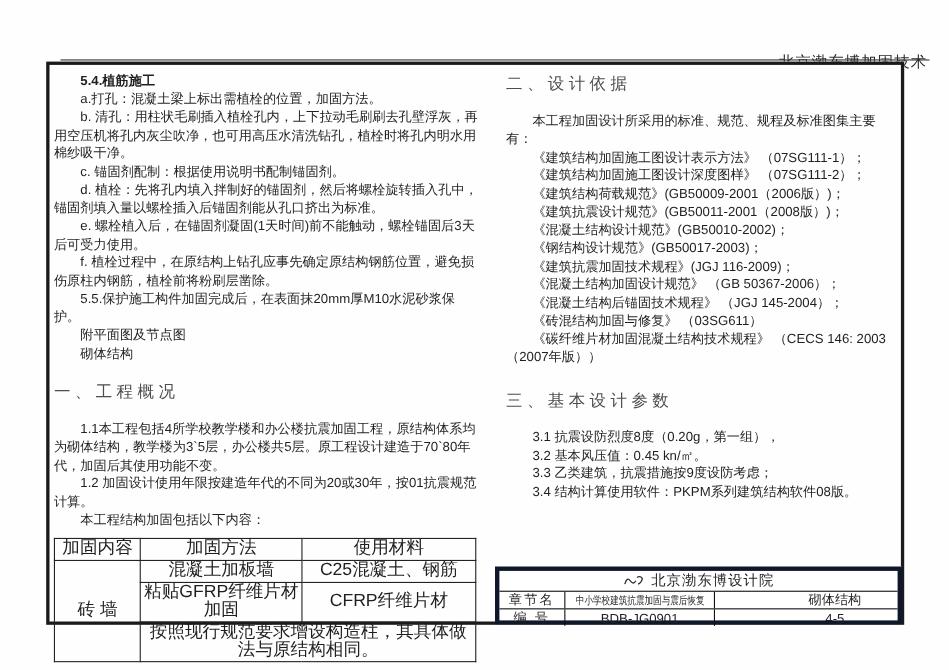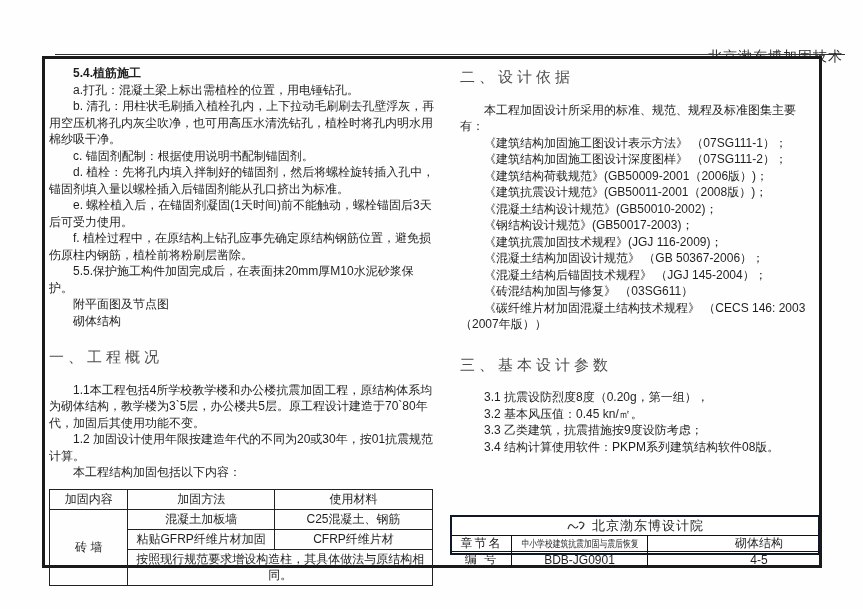--- a/index.html
+++ b/index.html
@@ -14,27 +14,27 @@
          border:3px solid #1a1a1a;box-sizing:border-box;background:#fefefe;}
   .col{position:absolute;top:6px;font-size:12px;line-height:16.5px;}
   #col-left{left:4px;width:387px;}
   #col-right{left:415px;width:352px;}
   .para{text-indent:2em;margin:0;}
   .bold{font-weight:bold;text-indent:2em;}
   .h2{font-family:"Liberation Serif",serif;color:#4d4d4d;font-size:15px;
       letter-spacing:4px;margin:20px 0 16px 0;}
   .indent-line{margin-left:2em;}
   
-  table.reinf{border-collapse:collapse;margin-top:8px;width:384px;font-size:12px;}
+  table.reinf{border-collapse:collapse;margin-top:8px;width:384px;font-size:16px;}
   table.reinf td,table.reinf th{border:1px solid #222;padding:1px 2px;text-align:center;
       font-weight:normal;height:17px;}
   .c1{width:76px;} .c2{width:146px;} .c3{width:158px;}
   
-  #tblock{position:absolute;left:450px;top:515px;width:370px;height:40px;
-          border:2px solid #0f172a;box-sizing:border-box;background:#fff;font-size:12px;}
+  #tblock{position:absolute;left:450px;top:515px;width:370px;height:53px;
+          border:4px solid #0f172a;box-sizing:border-box;background:#fff;font-size:12px;}
   #tb-company{height:18px;border-bottom:1px solid #111;display:flex;align-items:center;
               justify-content:center;gap:6px;font-family:"Liberation Serif",serif;
               font-size:13px;letter-spacing:1px;}
   .tb-row{display:flex;height:15px;}
   .tb-row + .tb-row{border-top:1px solid #111;}
   .tb-cell{display:flex;align-items:center;justify-content:center;box-sizing:border-box;
            border-right:1px solid #111;overflow:hidden;white-space:nowrap;}
   .tb-cell:last-child{border-right:none;}
   .tb-l1{width:60px;letter-spacing:2px;}
   .tb-v1{width:136px;}
@@ -49,21 +49,21 @@
 
 <div id="page">
 
   <div id="hdr">北京渤东博加固技术</div>
   <div id="hdr-rule"></div>
 
   <div id="frame">
 
     <div class="col" id="col-left">
       <div class="bold">5.4.植筋施工</div>
-      <div class="para">a.打孔：混凝土梁上标出需植栓的位置，用电锤钻孔。</div>
+      <div class="para">a.打孔：混凝土梁上标出需植栓的位置，加固方法。</div>
       <div class="para">b.  清孔：用柱状毛刷插入植栓孔内，上下拉动毛刷刷去孔壁浮灰，再用空压机将孔内灰尘吹净，也可用高压水清洗钻孔，植栓时将孔内明水用棉纱吸干净。</div>
       <div class="para">c.  锚固剂配制：根据使用说明书配制锚固剂。</div>
       <div class="para">d.  植栓：先将孔内填入拌制好的锚固剂，然后将螺栓旋转插入孔中，锚固剂填入量以螺栓插入后锚固剂能从孔口挤出为标准。</div>
       <div class="para">e.  螺栓植入后，在锚固剂凝固(1天时间)前不能触动，螺栓锚固后3天后可受力使用。</div>
       <div class="para">f.  植栓过程中，在原结构上钻孔应事先确定原结构钢筋位置，避免损伤原柱内钢筋，植栓前将粉刷层凿除。</div>
       <div class="para">5.5.保护施工构件加固完成后，在表面抹20mm厚M10水泥砂浆保护。</div>
       <div class="indent-line">附平面图及节点图</div>
       <div class="indent-line">砌体结构</div>
 
       <div class="h2">一、工程概况</div>

